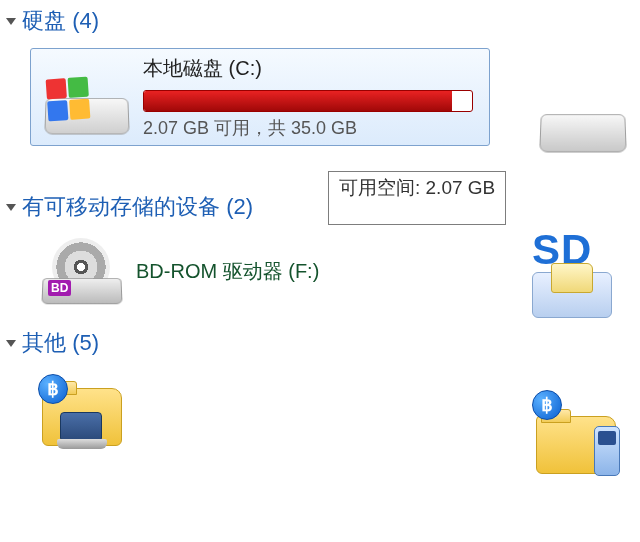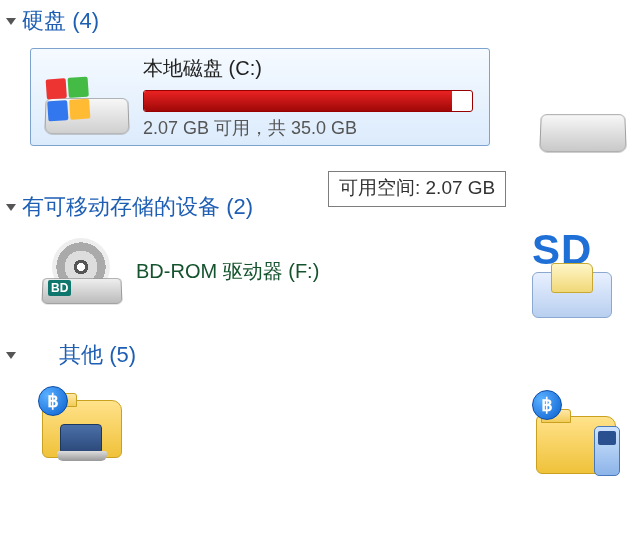--- a/index.html
+++ b/index.html
@@ -86,21 +86,21 @@
     border: 1px solid #9e9e9e;
     border-radius: 6px 6px 8px 8px;
     transform: perspective(500px) rotateX(25deg);
   }
   
   .tooltip {
     position: absolute;
     left: 328px; top: 171px;
     background: #ffffff;
     border: 1px solid #7d7d7d;
-    padding: 3px 10px 5px 10px;
+    padding: 3px 10px 23px 10px;
     font-size: 19px;
     color: #333;
     line-height: 1.35;
     z-index: 10;
   }
   
   .item-row {
     display: flex;
     align-items: center;
     margin: 8px 0 0 38px;
@@ -112,21 +112,21 @@
     border: 1px solid #999; border-radius: 4px 4px 6px 6px;
     transform: perspective(500px) rotateX(30deg);
   }
   .bdrom-icon .disc {
     position: absolute; top: 2px; left: 14px;
     width: 58px; height: 58px; border-radius: 50%;
     background: radial-gradient(circle, #fff 0 10%, #555 10% 18%, #ddd 18% 40%, #aaa 40% 60%, #eee 60% 100%);
   }
   .bdrom-icon .bd-label {
     position: absolute; bottom: 10px; left: 10px;
-    background: #0f766e; color: #fff; font-size: 12px; font-weight: bold;
+    background: #a21caf; color: #fff; font-size: 12px; font-weight: bold;
     padding: 1px 3px; border-radius: 2px;
   }
   .item-label { font-size: 20px; color: #14532d; margin-left: 10px; }
   
   .sd-icon {
     position: absolute; right: 12px; top: 226px;
     width: 96px; height: 100px;
   }
   .sd-icon .sd-text {
     font-size: 42px; font-weight: 700; color: #1e6fd6;
@@ -209,21 +209,21 @@
     position: absolute; right: 8px; bottom: 2px;
     width: 26px; height: 50px;
     background: linear-gradient(#cfe4ff, #8cb4e8);
     border: 1px solid #4878b8; border-radius: 5px;
   }
   .bt-phone-icon .phone::before {
     content: ""; position: absolute; left: 3px; top: 4px;
     width: 18px; height: 14px; background: #2a5090; border-radius: 2px;
   }
   .sect2 { margin-top: 40px; }
-  .sect3 { margin-top: 28px; gap: 37px; }
+  .sect3 { margin-top: 16px; }
 </style>
 </head>
 <body>
 
 <div class="section-header">
   <div class="chevron"></div>
   <span>
     <span>硬盘</span> <span>(4)</span>
   </span>
 </div>

